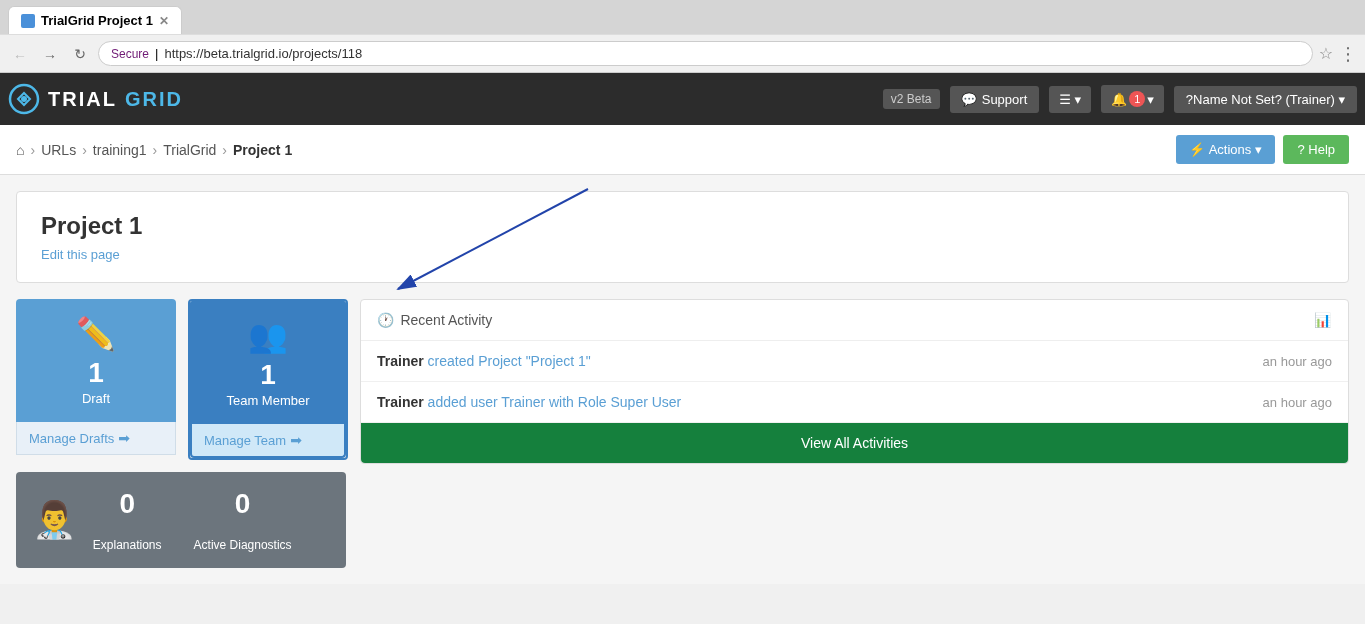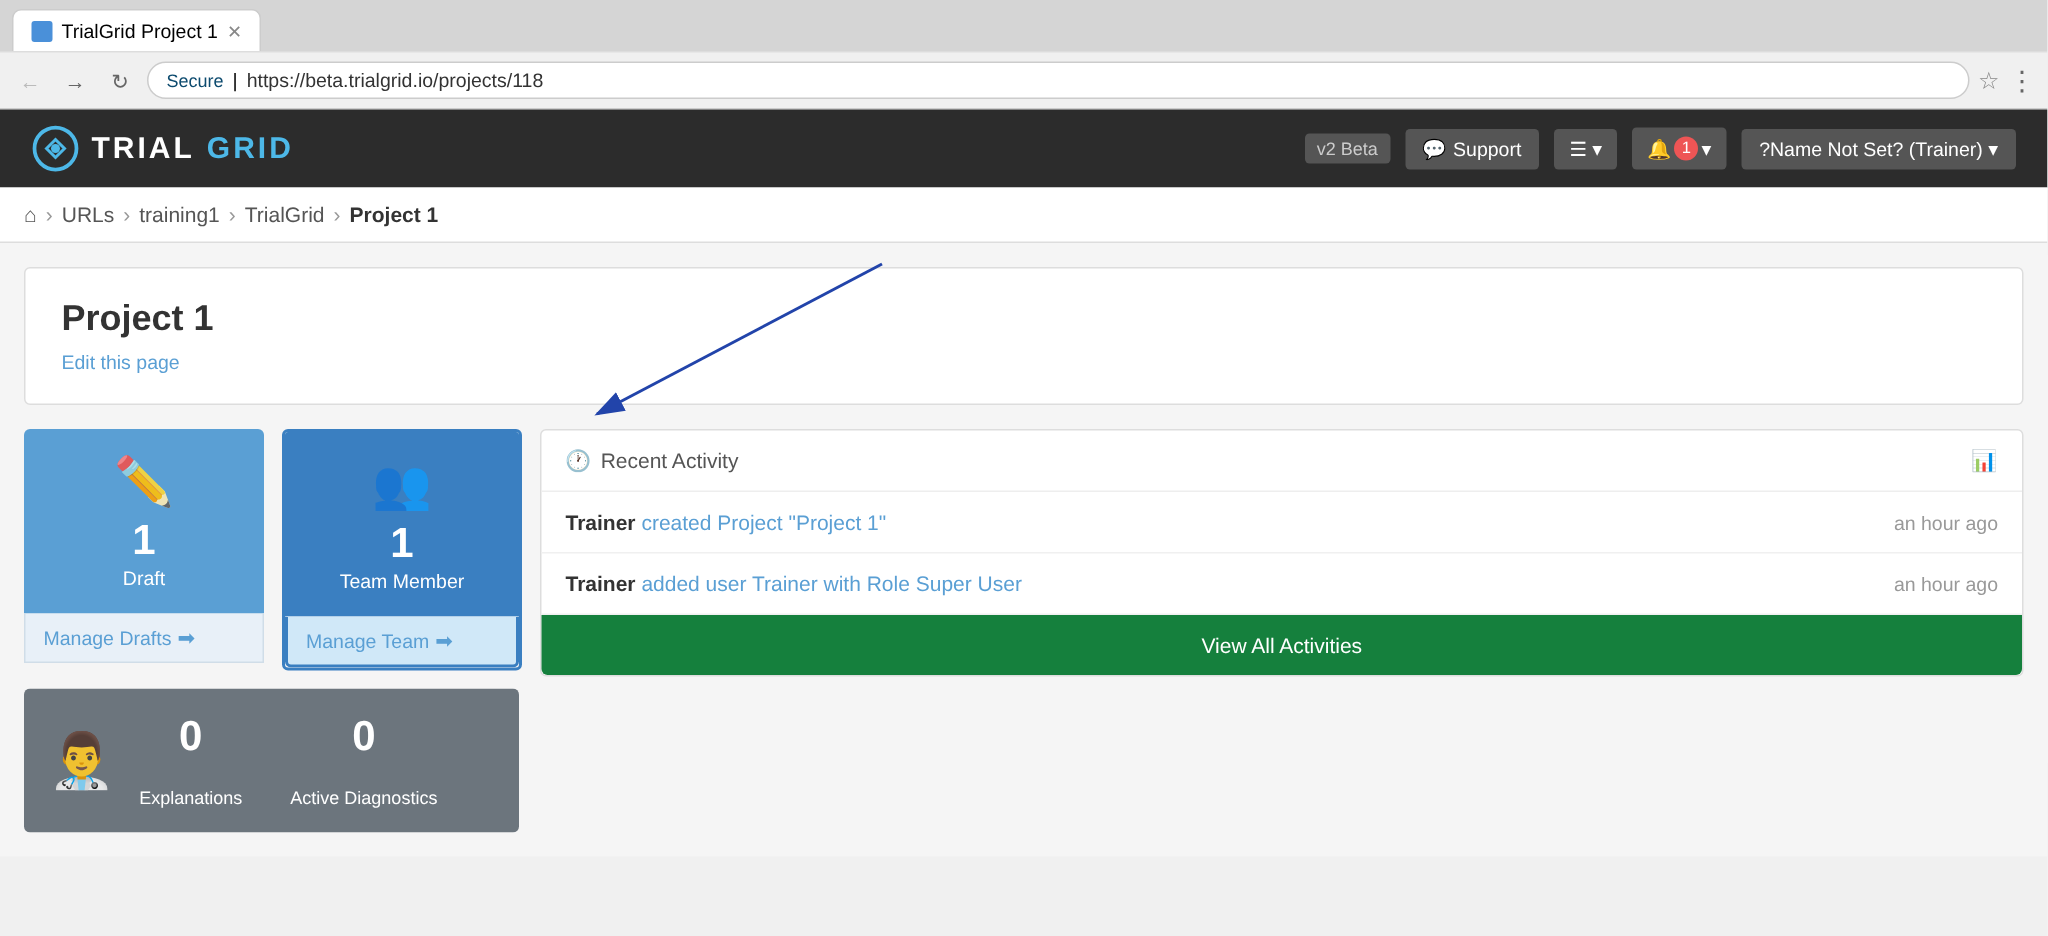--- a/index.html
+++ b/index.html
@@ -1,34 +1,34 @@
 <!DOCTYPE html>
 <html><head>
   <meta charset="utf-8">
   <style>
     * { box-sizing: border-box; margin: 0; padding: 0; }
     body { font-family: Arial, sans-serif; font-size: 14px; background: #f0f0f0; }
 
     
     .browser-chrome { background: #e8e8e8; border-bottom: 1px solid #ccc; }
-    .browser-tab-bar { display: flex; align-items: center; padding: 6px 8px 0; background: #d5d5d5; }
+    .browser-tab-bar { display: flex; align-items: center; padding: 6px 8px 0; background: #d5d5d5; font-weight: bold; }
     .browser-tab { display: flex; align-items: center; background: #fff; border-radius: 6px 6px 0 0; padding: 6px 12px; font-size: 13px; gap: 6px; border: 1px solid #ccc; border-bottom: none; }
     .browser-tab .tab-icon { width: 14px; height: 14px; background: #4a90d9; border-radius: 2px; display: inline-block; }
     .browser-tab .close-btn { color: #888; cursor: pointer; font-size: 12px; }
     .browser-controls { display: flex; align-items: center; padding: 6px 8px; gap: 6px; background: #f0f0f0; border-top: 1px solid #ddd; }
     .nav-btn { width: 24px; height: 24px; border: none; background: none; cursor: pointer; color: #666; font-size: 14px; display: flex; align-items: center; justify-content: center; border-radius: 50%; }
     .nav-btn.disabled { color: #bbb; cursor: default; }
     .address-bar { flex: 1; display: flex; align-items: center; background: #fff; border: 1px solid #ccc; border-radius: 20px; padding: 4px 12px; font-size: 13px; gap: 6px; }
-    .secure-badge { color: #0c4a6e; font-size: 12px; }
+    .secure-badge { color: #701a75; font-size: 12px; }
     .address-url { color: #333; }
     .star-btn { color: #888; font-size: 16px; margin-left: auto; }
     .menu-btn { color: #666; font-size: 18px; cursor: pointer; }
 
     
-    .app-header { background: #2c2c2c; color: #fff; display: flex; align-items: center; padding: 0 21px; height: 52px; }
+    .app-header { background: #2c2c2c; color: #fff; display: flex; align-items: center; padding: 0 8px; height: 52px; }
     .logo { display: flex; align-items: center; gap: 8px; font-size: 20px; font-weight: bold; letter-spacing: 2px; }
     .logo-icon { width: 32px; height: 32px; }
     .logo-trial { color: #fff; }
     .logo-grid { color: #4db8e8; }
     .header-right { display: flex; align-items: center; gap: 10px; margin-left: auto; }
     .v2-badge { background: #555; color: #ccc; padding: 3px 8px; border-radius: 3px; font-size: 12px; }
     .support-btn { background: #555; color: #fff; border: none; padding: 6px 12px; border-radius: 3px; cursor: pointer; font-size: 13px; display: flex; align-items: center; gap: 4px; }
     .menu-icon-btn { background: #555; color: #fff; border: none; padding: 6px 10px; border-radius: 3px; cursor: pointer; font-size: 13px; }
     .notif-btn { background: #555; color: #fff; border: none; padding: 6px 10px; border-radius: 3px; cursor: pointer; font-size: 13px; display: flex; align-items: center; gap: 2px; }
     .notif-badge { background: #e55; color: #fff; border-radius: 50%; width: 16px; height: 16px; font-size: 11px; display: flex; align-items: center; justify-content: center; }
@@ -152,20 +152,24 @@
     <span class="breadcrumb-home">⌂</span>
     <span class="breadcrumb-sep">›</span>
     <span class="breadcrumb-item">URLs</span>
     <span class="breadcrumb-sep">›</span>
     <span class="breadcrumb-item">training1</span>
     <span class="breadcrumb-sep">›</span>
     <span class="breadcrumb-item">TrialGrid</span>
     <span class="breadcrumb-sep">›</span>
     <span class="breadcrumb-item active">Project 1</span>
   </div>
+  <div class="breadcrumb-actions">
+    <button class="actions-btn">⚡ Actions ▾</button>
+    <button class="help-btn">? Help</button>
+  </div>
 </div>
 
 <div class="main-content">
 
   <div class="page-card">
     <div class="page-title">Project 1</div>
     <a class="edit-page-link">Edit this page</a>
   </div>
 
   <div class="stats-container">

